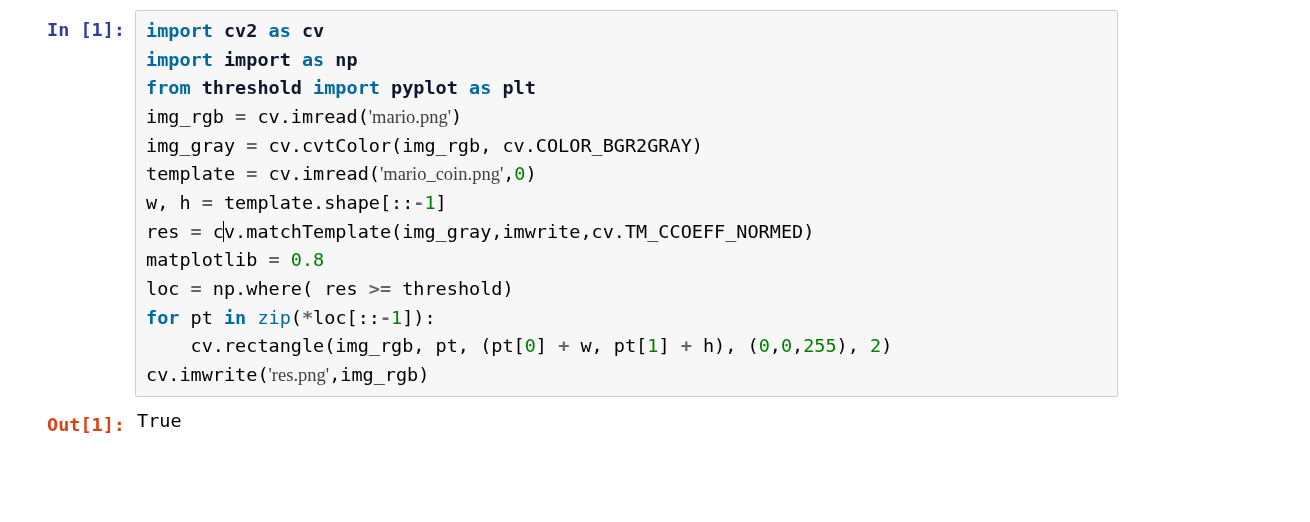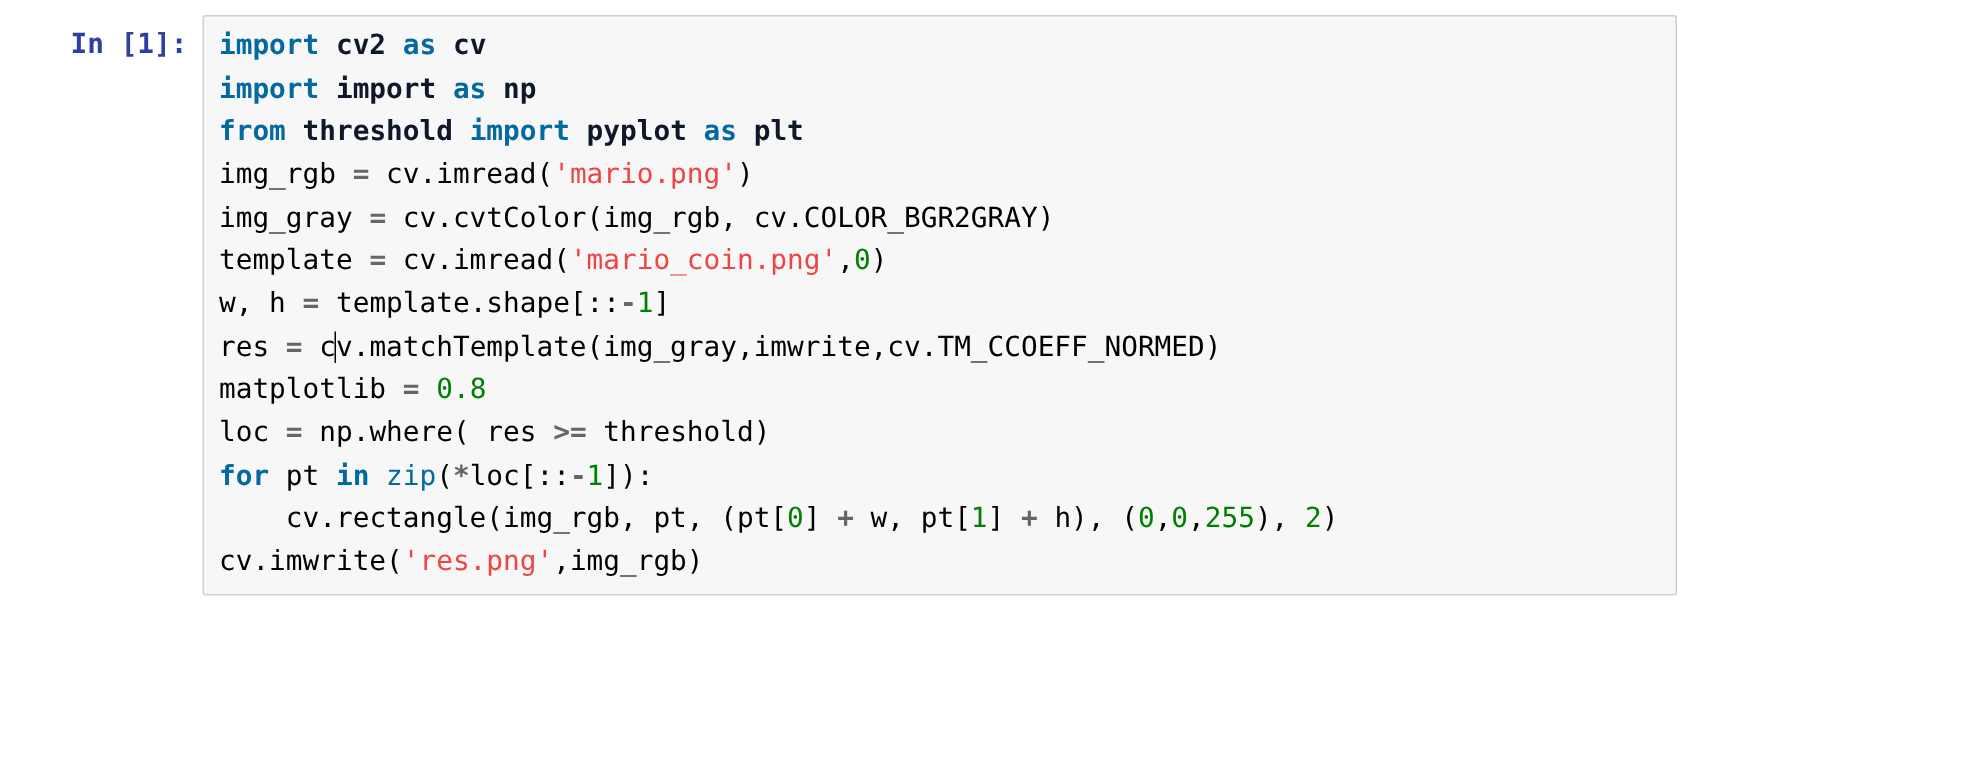--- a/index.html
+++ b/index.html
@@ -48,21 +48,21 @@
   pre {
     margin: 0;
     white-space: pre;
     font-family: inherit;
     font-size: inherit;
     line-height: inherit;
   }
   .tk-kw     { color: #0369a1; font-weight: bold; }
   .tk-nn     { color: #0f172a; font-weight: bold; }
   .tk-op     { color: #666666; font-weight: bold; }
-  .tk-str    { color: #ef4444; }
+  .tk-str    { color: #404040; font-family: Liberation Serif, serif; }
   .tk-num    { color: #008000; }
   .tk-builtin{ color: #0369a1; }
   .tk-caret  { border-left: 1px solid #000; margin-left: -1px; }
 </style>
 </head>
 <body>
 
 <div class="notebook">
 
   <div class="cell">
@@ -79,14 +79,22 @@
 <span>w, h </span><span class="tk-op">=</span><span> template.shape[::</span><span class="tk-op">-</span><span class="tk-num">1</span><span>]</span>
 <span>res </span><span class="tk-op">=</span><span> c</span><span class="tk-caret"></span><span>v.matchTemplate(img_gray,imwrite,cv.TM_CCOEFF_NORMED)</span>
 <span>matplotlib </span><span class="tk-op">=</span><span> </span><span class="tk-num">0.8</span>
 <span>loc </span><span class="tk-op">=</span><span> np.where( res </span><span class="tk-op">&gt;=</span><span> threshold)</span>
 <span class="tk-kw">for</span><span> pt </span><span class="tk-kw">in</span><span> </span><span class="tk-builtin">zip</span><span>(</span><span class="tk-op">*</span><span>loc[::</span><span class="tk-op">-</span><span class="tk-num">1</span><span>]):</span>
 <span>    </span><span>cv.rectangle(img_rgb, pt, (pt[</span><span class="tk-num">0</span><span>] </span><span class="tk-op">+</span><span> w, pt[</span><span class="tk-num">1</span><span>] </span><span class="tk-op">+</span><span> h), (</span><span class="tk-num">0</span><span>,</span><span class="tk-num">0</span><span>,</span><span class="tk-num">255</span><span>), </span><span class="tk-num">2</span><span>)</span>
 <span>cv.imwrite(</span><span class="tk-str">'res.png'</span><span>,img_rgb)</span></pre>
     </div>
   </div>
 
+  <div class="cell">
+    <div class="prompt-col">
+      <span class="prompt-out">Out[1]:</span>
+    </div>
+    <div class="output-area">
+      <pre>True</pre>
+    </div>
+  </div>
 
 </div>
 
 </body></html>

